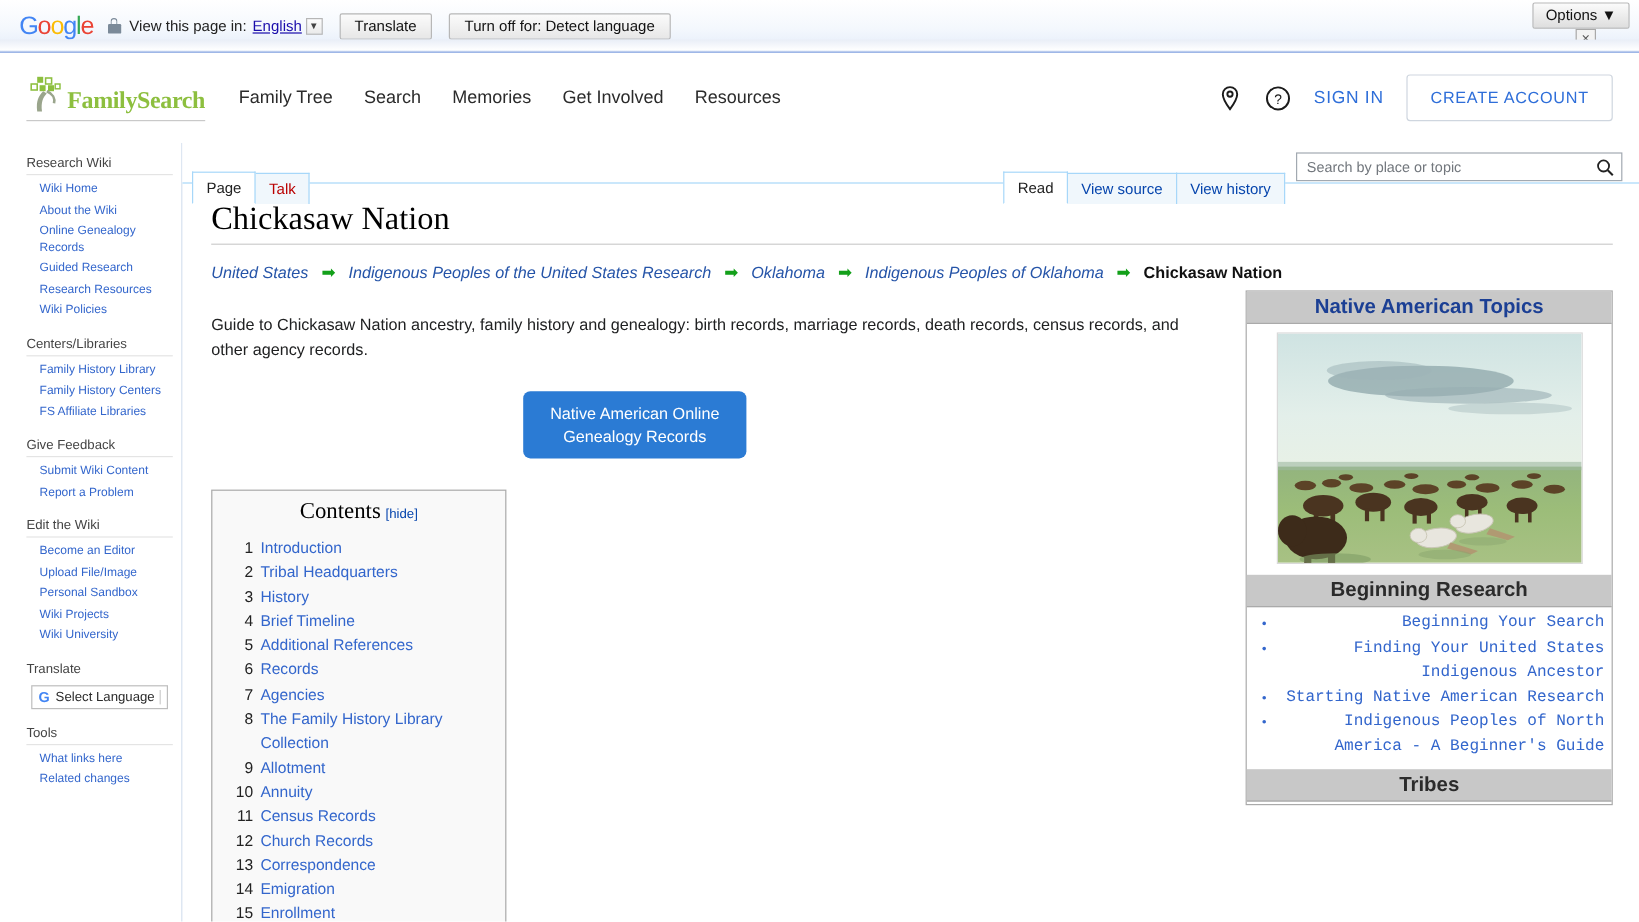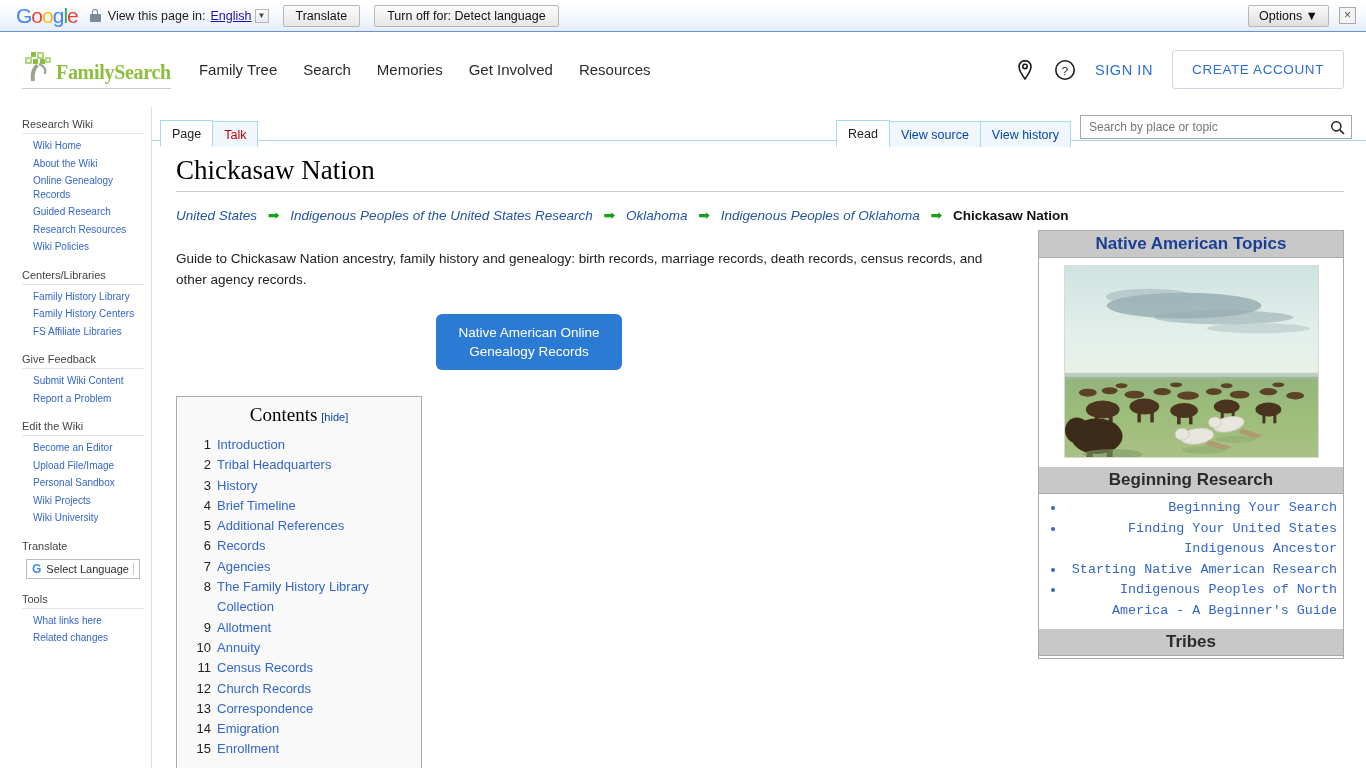--- a/index.html
+++ b/index.html
@@ -6,21 +6,21 @@
   html, body { margin:0; padding:0; }
   body {
     width:1366px; height:768px; overflow:hidden;
     font-family:"Liberation Sans", sans-serif;
     background:#ffffff; color:#252525;
     -webkit-font-smoothing:antialiased;
   }
 
   
   #gt-bar{
-    position:relative; height:32px; width:100%;
+    position:relative; height:44px; width:100%;
     background:linear-gradient(#ffffff 0%, #f4f8fd 55%, #e3ecf9 100%);
     border-bottom:1px solid #6b90da;
     display:flex; align-items:center; padding:0 8px;
   }
   #gt-bar-shadow{
     position:absolute; top:33px; left:0; width:100%; height:9px;
     background:linear-gradient(#e9eef7 0%, #ffffff 100%);
   }
   .g-logo{ font-family:"Liberation Sans",sans-serif; font-size:21px; letter-spacing:-1px;
     font-weight:400; margin-left:8px; margin-right:12px; line-height:1; }
@@ -35,21 +35,21 @@
   .mini-arrow{
     display:inline-block; border:1px solid #b6b6b6; background:linear-gradient(#fdfdfd,#eaeaea);
     width:14px; height:14px; line-height:12px; text-align:center; font-size:8px;
     color:#444; margin-left:3px; vertical-align:middle; cursor:pointer;
   }
   .gt-btn{
     font-size:12.5px; font-family:"Liberation Sans",sans-serif;
     border:1px solid #b7b7b7; background:linear-gradient(#fbfbfb,#e7e7e7);
     padding:3px 12px; margin-left:14px; color:#111; cursor:pointer; border-radius:2px;
   }
-  #gt-right{ margin-left:auto; display:flex; align-items:center; }
+  #gt-right{ margin-left:auto; display:flex; align-items:center;flex-direction:column; }
   #gt-options{
     font-size:12.5px; border:1px solid #b7b7b7; background:linear-gradient(#fbfbfb,#dedede);
     padding:3px 10px; color:#111; cursor:pointer; border-radius:2px;
   }
   #gt-close{
     width:17px; height:17px; margin-left:10px; margin-right:2px;
     border:1px solid #a9a9a9; background:#f3f3f3; color:#555;
     font-size:12px; line-height:15px; text-align:center; cursor:pointer;
   }
 
@@ -90,21 +90,21 @@
 
   
   #content-wrap{ flex:1; display:flex; flex-direction:column; min-width:0; }
   #tabbar{ display:flex; align-items:flex-end; height:34px; padding:0 14px 0 8px;
     border-bottom:1px solid #a7d7f9; background:#fff; }
   .tabs-left, .tabs-right{ display:flex; align-items:flex-end; }
   .tabs-right{ margin-left:auto; }
   .tab{
     font-size:12.5px; padding:6px 11px 5px 11px; cursor:pointer; line-height:14px;
     border:1px solid #a7d7f9; border-bottom:none; background:#f0f7fc; color:#0645ad;
-    margin-right:-1px; position:relative; top:7px;
+    margin-right:-1px; position:relative; top:18px;
   }
   .tab.active{ background:#fff; color:#222; border-color:#a7d7f9; z-index:2;
     border-bottom:1px solid #fff; }
   .tab.redlink{ color:#ba0000; }
   #wiki-search{
     display:flex; align-items:center; margin-left:10px; margin-bottom:1px;
     border:1px solid #a2a9b1; height:24px; width:272px; background:#fff; padding:0 6px;
   }
   #wiki-search input{
     border:none; outline:none; font-size:12px; flex:1; color:#222;

